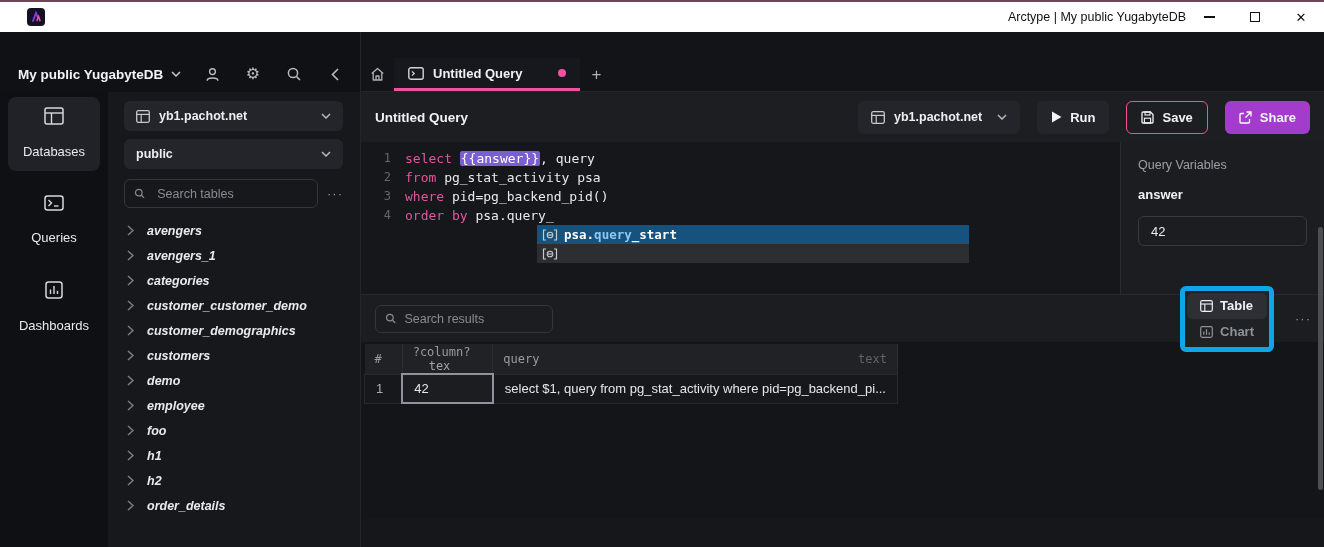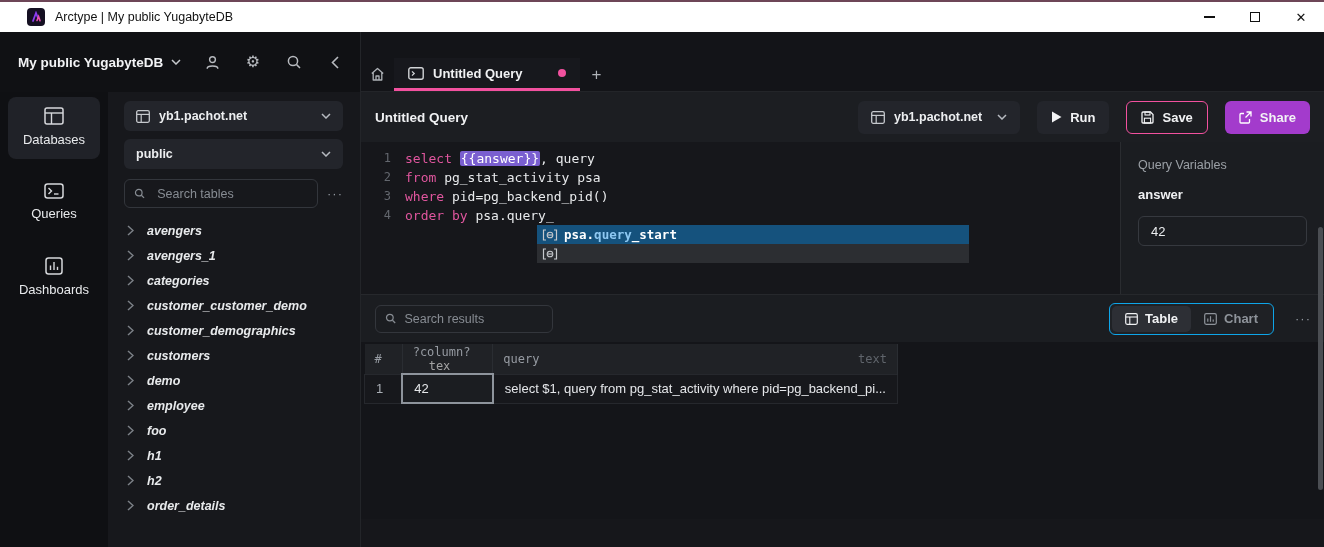--- a/index.html
+++ b/index.html
@@ -2,51 +2,51 @@
 <html style="--accent-pink: #f2519f; --accent-purple: #a33bcc; --kw-color: #e0569e; --var-bg: #7a5fd0; --ac-sel-bg: #15527d; --ac-match: #5fb0e8;"><head>
 <meta charset="utf-8">
 <style>
   * { margin:0; padding:0; box-sizing:border-box; }
   html,body { background:#0b0c0e; }
   body { font-family:"Liberation Sans", sans-serif; }
   .window { position:relative; width:1324px; height:547px; overflow:hidden; background:#101114; border-top:2px solid #6d4657; }
 
   
   .titlebar { position:absolute; left:0; top:0; width:1324px; height:30px; background:#ffffff; display:flex; align-items:center; }
-  .titlebar-left { display:flex; align-items:center; gap:10px; padding-left:27px; flex:1; }
+  .titlebar-left { display:flex; align-items:center; gap:10px; padding-left:27px; flex:1;justify-content:space-between; }
   .app-logo { width:18px; height:18px; border-radius:4px; background:#151022; display:flex; align-items:center; justify-content:center; }
   .titlebar-title { font-size:12.5px; color:#111; }
   .win-controls { display:flex; height:100%; }
   .win-btn { width:46px; height:100%; display:flex; align-items:center; justify-content:center; color:#111; font-size:13px; cursor:default; }
   .min-glyph { display:block; width:11px; height:1.4px; background:#111; }
   .max-glyph { display:block; width:10px; height:10px; border:1.3px solid #111; }
   .close-glyph { font-size:13px; color:#111; }
 
   .app { position:absolute; left:0; top:30px; width:1324px; height:517px; background:#101114; color:#e9eaec; }
 
   
-  .side-header { position:absolute; left:0; top:0; width:360px; height:60px; display:flex; }
+  .side-header { position:absolute; left:0; top:12px; width:360px; height:60px; display:flex; }
   .workspace-btn { display:flex; align-items:center; gap:8px; padding-left:18px; font-size:13.5px; font-weight:600; color:#f2f3f5; }
   .side-header-icons { margin-left:auto; display:flex; align-items:center; gap:23px; padding-right:16px; color:#b7babf; }
   .hdr-icon { display:flex; align-items:center; justify-content:center; width:18px; height:18px; }
   .gear-glyph { font-size:16px; color:#b7babf; line-height:1; }
 
   
   .tabbar { position:absolute; left:360px; top:0; width:964px; height:60px; background:#131418; border-left:1px solid #232529; border-bottom:1px solid #232529; display:flex; align-items:flex-end; }
   .tab-home { width:33px; height:33px; display:flex; align-items:center; justify-content:center; color:#aeb2b7; }
   .tab { height:33px; display:flex; align-items:center; gap:9px; padding:0 14px; background:#17181d; border-bottom:3px solid var(--accent-pink); min-width:148px; }
   .tab-label { font-size:13px; font-weight:600; color:#f0f1f3; }
   .tab-dot { width:8px; height:8px; border-radius:50%; background:var(--accent-pink); margin-left:26px; }
   .tab-new { width:34px; height:33px; display:flex; align-items:center; justify-content:center; color:#aeb2b7; font-size:17px; }
 
   
   .nav-rail { position:absolute; left:0; top:60px; width:108px; height:457px; background:#0f1013; padding-top:5px; }
   .nav-item { width:92px; margin:0 auto 14px auto; border-radius:8px; padding:10px 0 12px 0; display:flex; flex-direction:column; align-items:center; gap:7px; color:#d6d8db; }
   .nav-item.active { background:#202228; }
-  .nav-label { font-size:13px; color:#e8eaec; }
+  .nav-label { font-size:13px; color:#e8eaec;margin-top:12px; }
 
   
   .explorer { position:absolute; left:108px; top:60px; width:252px; height:457px; background:#17181c; }
   .explorer-inner { padding:9px 17px 0 16px; }
   .drop-btn { height:30px; background:#23252b; border-radius:6px; display:flex; align-items:center; padding:0 12px; margin-bottom:8px; }
   .drop-btn .drop-label { font-size:12.5px; font-weight:600; color:#eceef0; }
   .drop-btn .chev { margin-left:auto; color:#b6bac0; display:flex; }
   .drop-btn .tbl-ic { margin-right:9px; display:flex; }
   .search-row { display:flex; align-items:center; margin-top:10px; }
   .search-box { flex:1; height:29px; border:1px solid #33363c; border-radius:6px; display:flex; align-items:center; padding:0 9px; gap:12px; }
@@ -86,21 +86,21 @@
   .variables { width:204px; background:#1b1d21; border-left:1px solid #2a2c30; padding:16px 17px 0 17px; }
   .vars-heading { font-size:12.5px; color:#9ba0a6; margin-bottom:15px; }
   .var-name { font-size:13px; font-weight:700; color:#f0f1f3; margin-bottom:14px; }
   .var-input { width:100%; height:30px; background:#1b1d21; border:1px solid #36393f; border-radius:6px; color:#eceef0; font-size:13px; padding:0 12px; outline:0; font-family:"Liberation Sans", sans-serif; }
 
   .results-toolbar { height:48px; background:#1b1d21; border-top:1px solid #26282c; display:flex; align-items:center; padding:0 13px 0 14px; }
   .results-search { width:178px; height:28px; border:1px solid #33363c; border-radius:6px; display:flex; align-items:center; gap:8px; padding:0 9px; }
   .results-search input { background:transparent; border:0; outline:0; color:#e9eaec; font-size:12.5px; width:100%; font-family:"Liberation Sans", sans-serif; }
   .results-search input::placeholder { color:#878c93; }
   .rt-right { margin-left:auto; display:flex; align-items:center; gap:12px; }
-  .view-toggle { display:flex; background:#1f2125; border:1px solid #0ea5e9; border-radius:6px; padding:2px; }
+  .view-toggle { display:flex; background:#1f2125; border:5px solid #0ea5e9; border-radius:6px; padding:2px;flex-direction:column; }
   .view-seg { height:26px; display:flex; align-items:center; gap:7px; padding:0 13px; border-radius:5px; font-size:13px; font-weight:600; color:#8e939a; }
   .view-seg.active { background:#2d2f35; color:#f0f1f3; }
 
   .results { height:177px; background:#141519; padding:2px 0 0 3px; }
   .rtable { width:534px; border-collapse:collapse; }
   .rtable th { background:#202226; height:30px; font-family:"DejaVu Sans Mono", monospace; font-weight:normal; font-size:12px; color:#969ba2; text-align:left; padding:0 10px; border-right:1px solid #2a2d32; }
   .rtable th .ctype { color:#5f646b; float:right; }
   .rtable th .ctype-gap { color:#a3a3a3; margin-left:16px; }
   .rtable td { height:29px; background:#17181c; border:1px solid #26282d; font-size:13px; color:#e5e7ea; padding:0 11px; white-space:nowrap; overflow:hidden; }
   .rtable td.idx { color:#a9aeb5; width:40px; }

